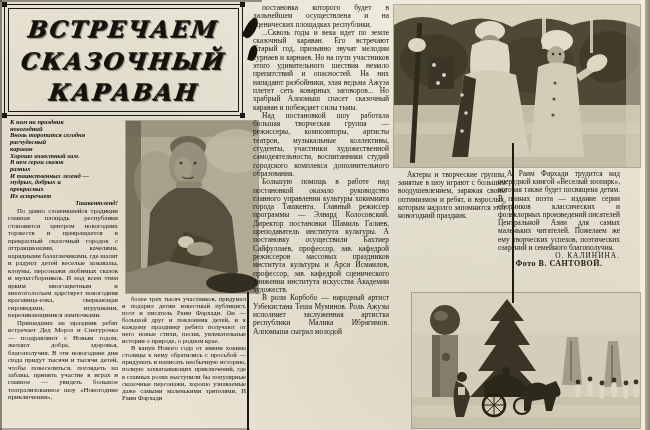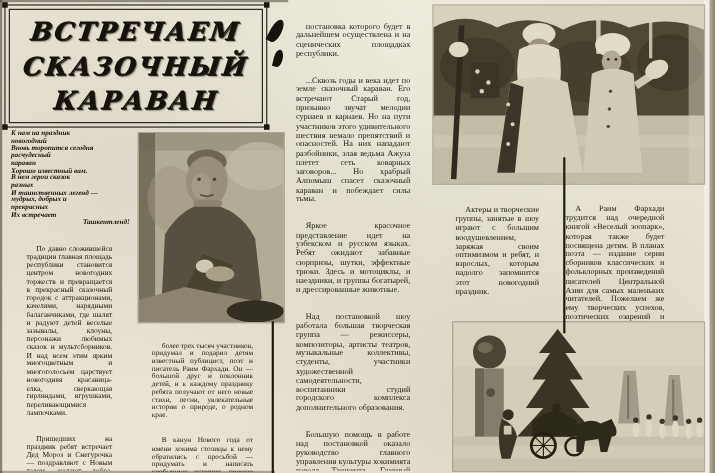--- a/index.html
+++ b/index.html
@@ -31,21 +31,21 @@
   .title-line:nth-child(7){transform:skewX(-7deg) rotate(-0.8deg);}
   .flourish{position:absolute;background:#16130d;border-radius:65% 65% 60% 0;}
   .f1{left:246px;top:17px;width:10px;height:22px;transform:rotate(28deg);}
   .f2{left:249px;top:45px;width:8px;height:16px;transform:rotate(14deg);}
   .excl{position:absolute;left:399px;top:34px;font-family:"DejaVu Serif",serif;font-weight:bold;font-size:30px;line-height:1;color:#17140d;transform:rotate(6deg);}
   
   .poem{position:absolute;left:10px;top:119px;width:108px;font-weight:bold;font-style:italic;font-size:6.5px;line-height:6.7px;color:#17130c;}
   .poem-sig{text-align:right;padding-top:1px;}
   
   .col{position:absolute;text-align:justify;overflow:hidden;}
-  .col p{margin:16px;text-indent:9px;}
+  .col p{margin:0;text-indent:9px;}
   .col-a{left:8px;top:207px;width:110px;height:221px;font-size:6.8px;line-height:7.45px;}
   .col-b{left:122px;top:295px;width:124px;height:134px;font-size:6.6px;line-height:7.05px;}
   .col-c{left:253px;top:4px;width:136px;height:424px;font-size:7.5px;line-height:8.3px;}
   .col-d{left:398px;top:171px;width:108px;height:156px;font-size:7.4px;line-height:8.2px;}
   .col-e{left:498px;top:170px;width:122px;height:122px;font-size:7.4px;line-height:8.2px;}
   .byline{text-align:right;font-weight:normal;letter-spacing:1px;margin-top:3px;text-indent:0 !important;}
   .credit{text-align:center;font-weight:bold;letter-spacing:.5px;font-size:8px;text-indent:0 !important;font-family:Liberation Serif, serif;}
   
   .photo{position:absolute;display:block;outline:1px solid rgba(60,54,40,.35);}
   .photo-portrait{left:126px;top:121px;}
@@ -130,23 +130,23 @@
     <ellipse cx="106" cy="162" rx="26" ry="10" fill="#332e22"></ellipse>
   </svg>
   <div class="col col-b">
     <p>более трех тысяч участников, придумал и подарил детям известный публицист, поэт и писатель Раим Фархади. Он — большой друг и поклонник детей, и к каждому празднику ребята получают от него новые стихи, песни, увлекательные истории о природе, о родном крае.</p>
     <p>В канун Нового года от имени хокима столицы к нему обратились с просьбой — придумать и написать необычную историю, полную захватывающих приключений, где в главных ролях выступили бы популярные сказочные персонажи, хорошо узнаваемые даже самыми маленькими зрителями. И Раим Фархади</p>
   </div>
 
   <div class="col col-c">
     <p>постановка которого будет в дальнейшем осуществлена и на сценических площадках республики.</p>
     <p>...Сквозь годы и века идет по земле сказочный караван. Его встречают Старый год, призывно звучат мелодии сурнаев и карнаев. Но на пути участников этого удивительного шествия немало препятствий и опасностей. На них нападают разбойники, злая ведьма Ажуза плетет сеть коварных заговоров... Но храбрый Алпомыш спасет сказочный караван и побеждает силы тьмы.</p>
-    <p>Яркое красочное представление идет на узбекском и русском языках. Ребят ожидают забавные сюрпризы, шутки, эффектные трюки. Здесь и мотоциклы, и наездники, и группы богатырей, и дрессированные животные.</p>
     <p>Над постановкой шоу работала большая творческая группа — режиссеры, композиторы, артисты театров, музыкальные коллективы, студенты, участники художественной самодеятельности, воспитанники студий городского комплекса дополнительного образования.</p>
     <p>Большую помощь в работе над постановкой оказало руководство главного управления культуры хокимията города Ташкента. Главный режиссер программы — Элвард Колосовский. Директор постановки Шамиль Галиев, преподаватель института культуры. А постановку осуществили Бахтиер Сайфуллаев, профессор, зав. кафедрой режиссеров массовых праздников института культуры и Арси Исмаилов, профессор, зав. кафедрой сценического движения института искусства Академии художеств.</p>
+    <p>В роли Корбобо — народный артист Узбекистана Теша Муминов. Роль Ажузы исполняет заслуженная артистка республики Малика Ибрагимов. Алпомыша сыграл молодой</p>
   </div>
 
   <svg class="photo photo-holiday" width="246" height="162" viewBox="0 0 246 162" preserveAspectRatio="none">
     <rect width="246" height="162" fill="#c9c3ae"></rect>
     <rect y="0" width="246" height="22" fill="#d8d2bd"></rect>
     <path d="M0 20 Q28 4 58 20 Q88 6 118 22 Q148 6 178 20 Q214 8 246 22 L246 102 L0 102 Z" fill="#4e4935"></path>
     <ellipse cx="40" cy="55" rx="34" ry="26" fill="#3e3a28" opacity=".8"></ellipse>
     <ellipse cx="140" cy="60" rx="40" ry="28" fill="#433e2c" opacity=".8"></ellipse>
     <ellipse cx="215" cy="52" rx="30" ry="26" fill="#3e3a28" opacity=".8"></ellipse>
     <rect x="148" y="2" width="4" height="42" fill="#d8d2bd" opacity=".9"></rect>

